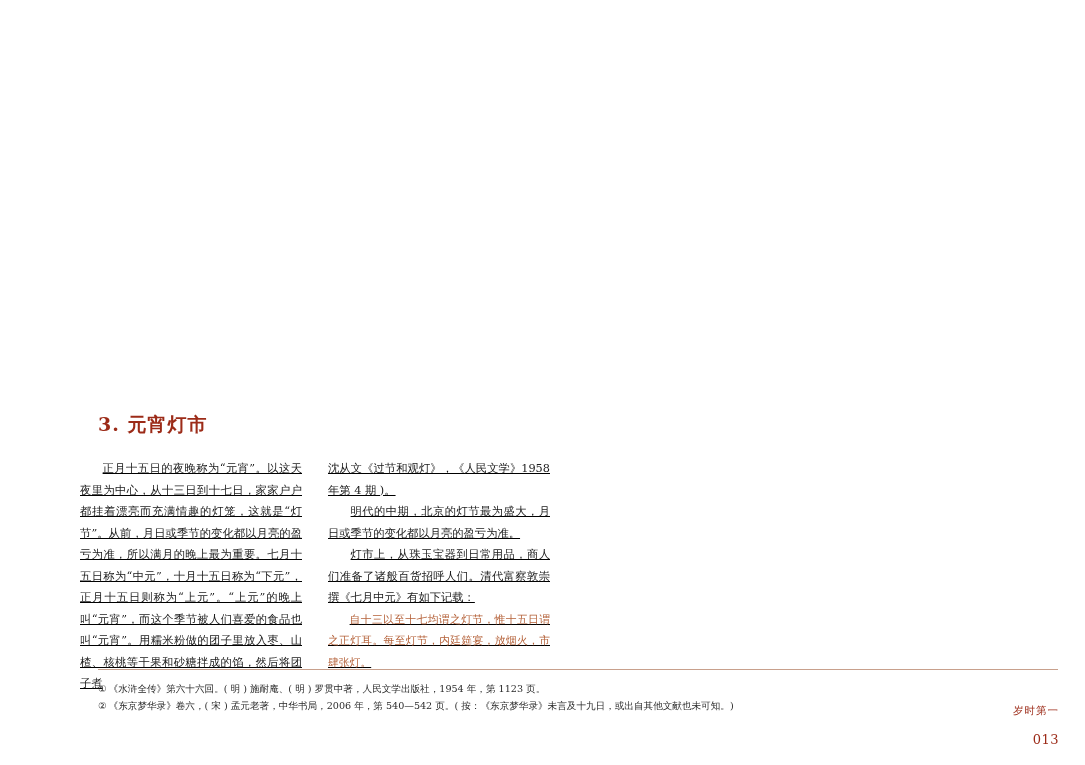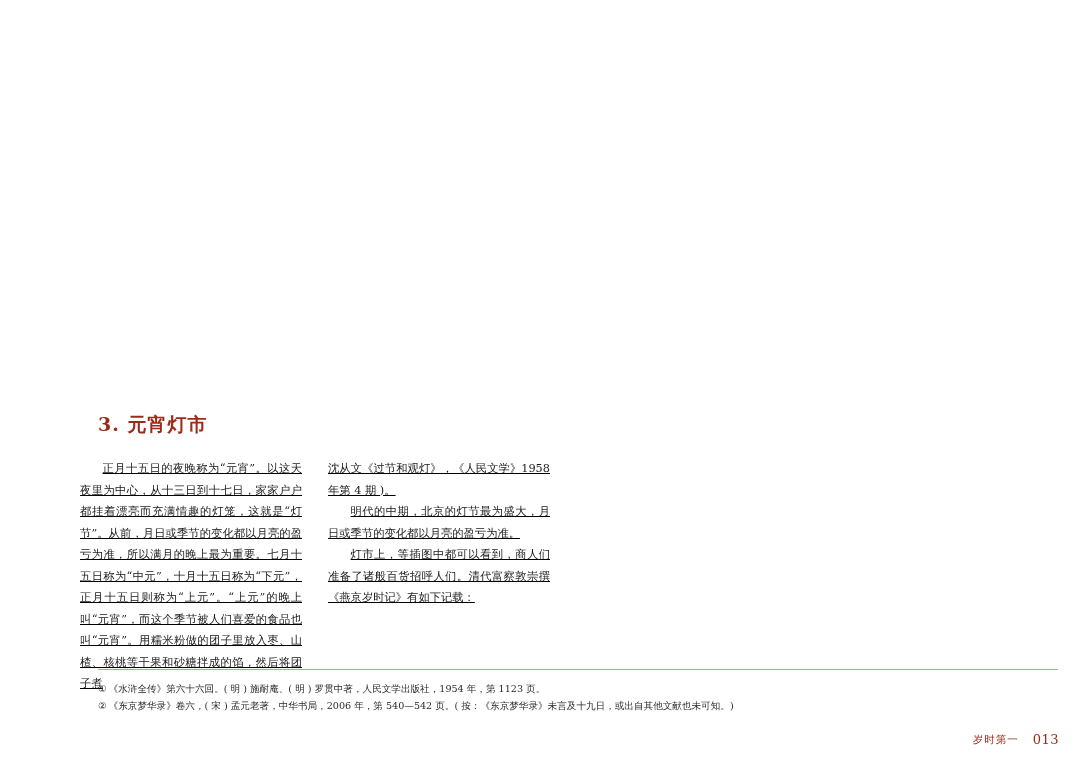--- a/index.html
+++ b/index.html
@@ -104,20 +104,21 @@
 
   
   .footer {
     position: absolute;
     right: 62px;
     bottom: 18px;
     display: flex;
     align-items: flex-end;
     gap: 14px;
     font-family: "DejaVu Serif", "Liberation Serif", serif;
+    flex-direction: column;
   }
   .footer .chapter {
     color: #9c2b18;
     font-size: 10.5px;
     letter-spacing: 1px;
   }
   .footer .pageno {
     color: #9c2b18;
     font-size: 13px;
     letter-spacing: 0.5px;
@@ -137,21 +138,22 @@
 
     <div class="col">
       <p>正月十五日的夜晚称为“元宵”。以这天夜里为中心，从十三日到十七日，家家户户都挂着漂亮而充满情趣的灯笼，这就是“灯节”。从前，月日或季节的变化都以月亮的盈亏为准，所以满月的晚上最为重要。七月十五日称为“中元”，十月十五日称为“下元”，正月十五日则称为“上元”。“上元”的晚上叫“元宵”，而这个季节被人们喜爱的食品也叫“元宵”。用糯米粉做的团子里放入枣、山楂、核桃等干果和砂糖拌成的馅，然后将团子煮</p>
     </div>
 
 
 
     <div class="col">
       <p class="noindent">沈从文《过节和观灯》，《人民文学》1958 年第 4 期 )。</p>
       <p>明代的中期，北京的灯节最为盛大，月日或季节的变化都以月亮的盈亏为准。</p>
-      <p>灯市上，等插图中都可以看到，商人们准备了诸般百货招呼人们。清代富察敦崇撰《燕京岁时记》有如下记载：</p>
+      <p>灯市上，从珠玉宝器到日常用品，商人们准备了诸般百货招呼人们。清代富察敦崇撰《七月中元》有如下记载：</p>
+      <p class="quote">自十三以至十七均谓之灯节，惟十五日谓之正灯耳。每至灯节，内廷筵宴，放烟火，市肆张灯。</p>
     </div>
 
   </div>
 
   <div class="footnote-rule"></div>
 
   <div class="footnotes">
     <div><span class="fn-mark">①</span><span>《水浒全传》第六十六回。( 明 ) 施耐庵、( 明 ) 罗贯中著，人民文学出版社，1954 年，第 1123 页。</span></div>
     <div><span class="fn-mark">②</span><span>《东京梦华录》卷六，( 宋 ) 孟元老著，中华书局，2006 年，第 540—542 页。( 按：《东京梦华录》未言及十九日，或出自其他文献也未可知。)</span></div>
   </div>

